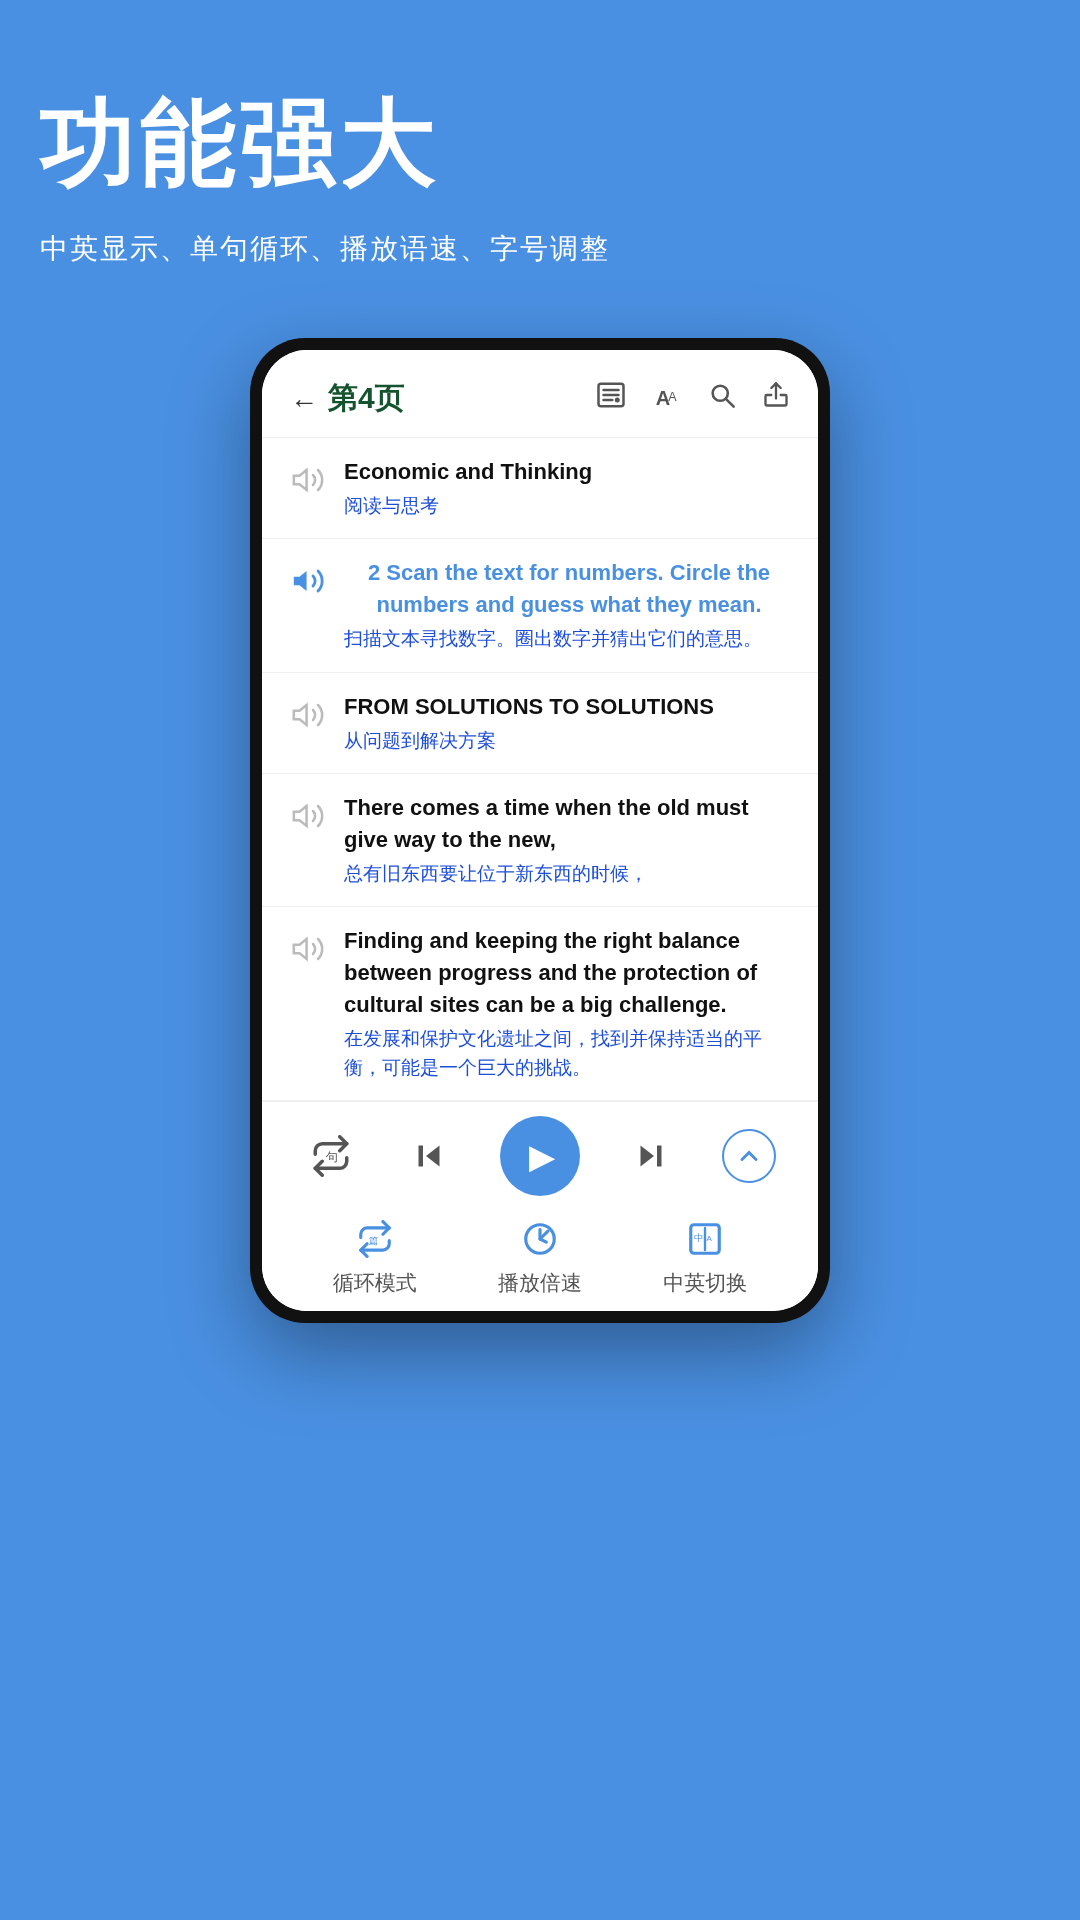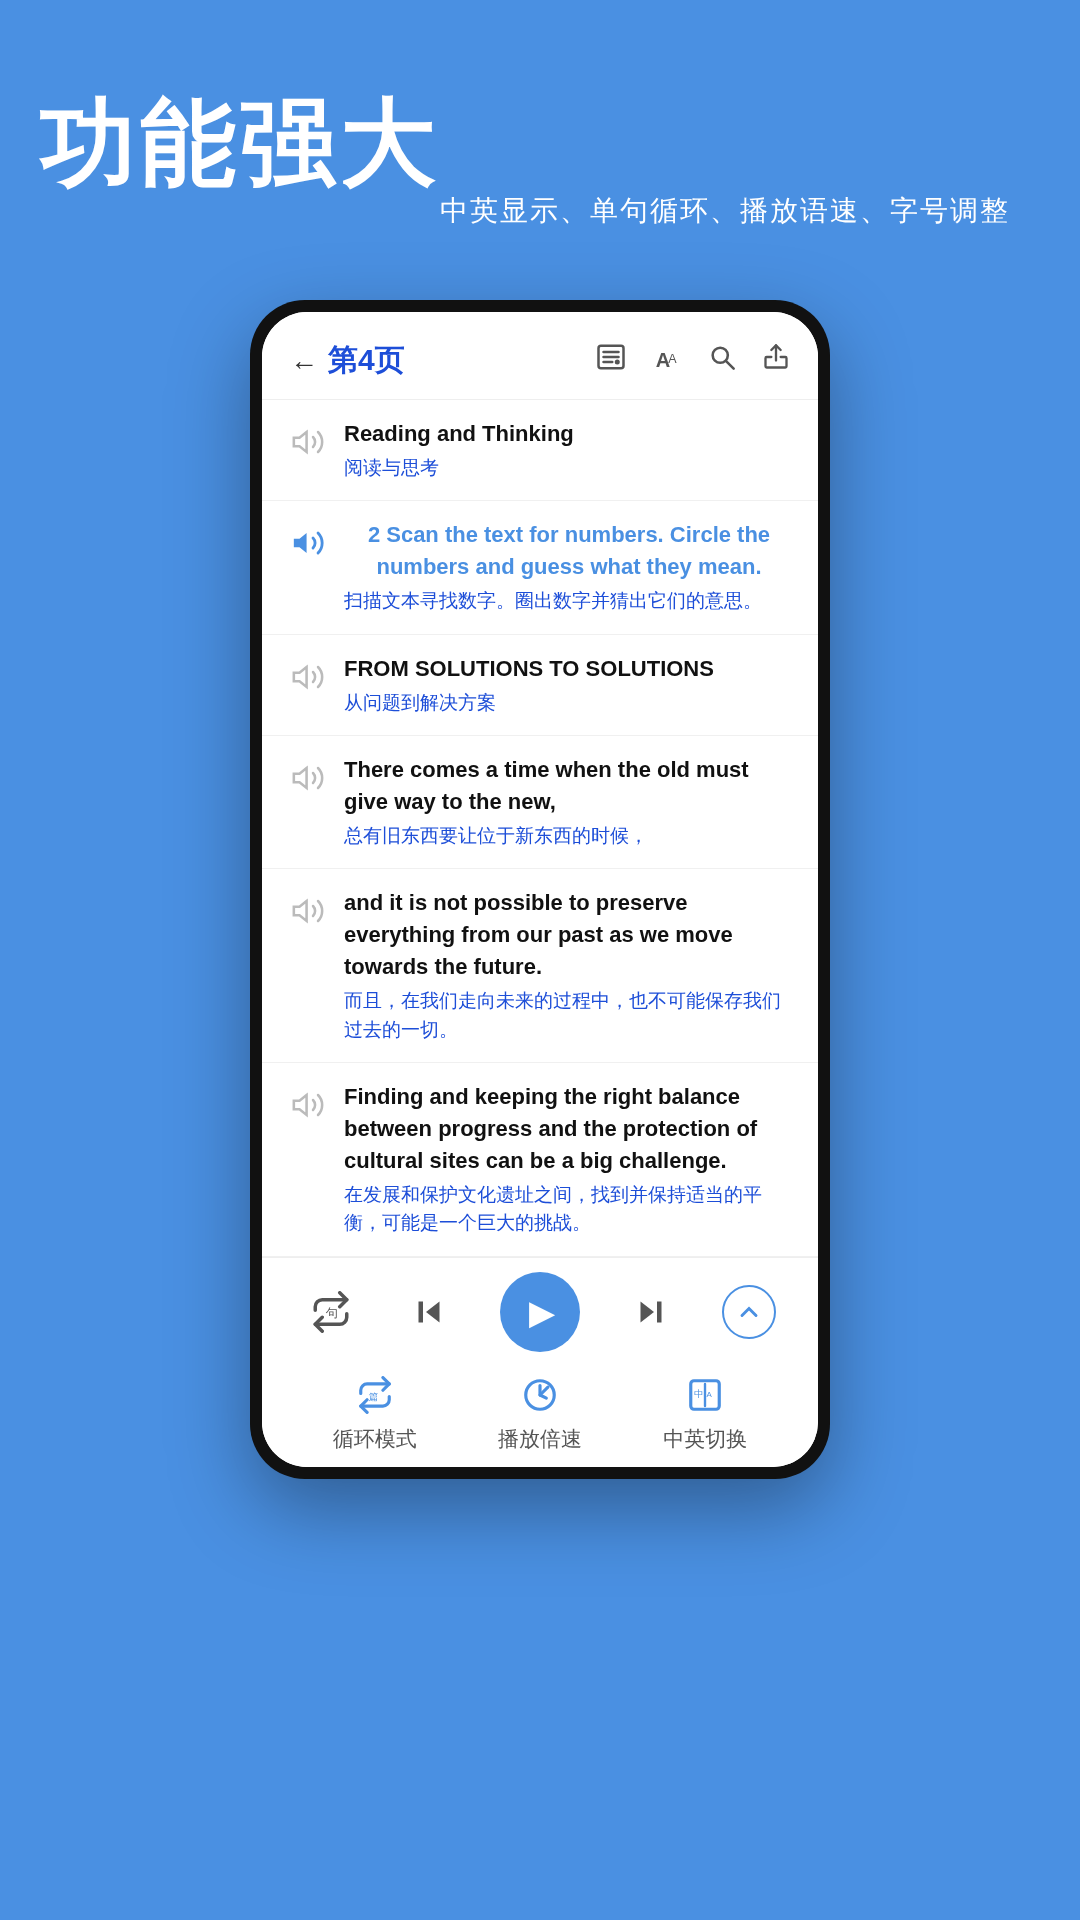--- a/index.html
+++ b/index.html
@@ -12,22 +12,22 @@
       display: flex;
       flex-direction: column;
       align-items: center;
       overflow-x: hidden;
     }
 
     
     .promo-area {
       width: 100%;
       display: flex;
-      flex-direction: row;
-      align-items: flex-end;
+      flex-direction: column;
+      align-items: flex-start;
       padding: 80px 40px 50px;
       font-family: Liberation Mono, monospace;
     }
     .promo-title {
       font-size: 96px;
       font-weight: 900;
       color: #fff;
       letter-spacing: 4px;
       margin-bottom: 20px;
     }
@@ -65,21 +65,21 @@
       background: #fff;
     }
     .header-back {
       font-size: 28px;
       color: #333;
       margin-right: 10px;
     }
     .header-title {
       font-size: 30px;
       font-weight: 700;
-      color: #1d4ed8;
+      color: #14532d;
       flex: 1;
     }
     .header-icons {
       display: flex;
       gap: 26px;
       align-items: center;
     }
     .header-icon {
       font-size: 26px;
       color: #555;
@@ -257,21 +257,21 @@
     <div class="content-list" id="content-list">
     <div class="content-item">
           <div class="sound-icon">
             <svg class="sound-svg" viewBox="0 0 24 24" fill="none" stroke-width="1.8" stroke-linecap="round" stroke="#bbb">
         <polygon points="11 5 6 9 2 9 2 15 6 15 11 19 11 5" fill="none"></polygon>
         <path d="M15.54 8.46a5 5 0 0 1 0 7.07"></path>
         <path d="M19.07 4.93a10 10 0 0 1 0 14.14"></path>
       </svg>
           </div>
           <div class="item-text">
-            <div class="item-english">Reading and Thinking</div>
+            <div class="item-english">Economic and Thinking</div>
             <div class="item-chinese">阅读与思考</div>
           </div>
         </div>
         <div class="content-item">
           <div class="sound-icon">
             <svg class="sound-svg active" viewBox="0 0 24 24" fill="none" stroke="#4a90e2" stroke-width="2" stroke-linecap="round">
         <polygon points="11 5 6 9 2 9 2 15 6 15 11 19 11 5" fill="#4a90e2" stroke="none"></polygon>
         <path d="M15.54 8.46a5 5 0 0 1 0 7.07" stroke="#4a90e2" stroke-width="2"></path>
         <path d="M19.07 4.93a10 10 0 0 1 0 14.14" stroke="#4a90e2" stroke-width="2"></path>
       </svg>
@@ -298,33 +298,20 @@
           <div class="sound-icon">
             <svg class="sound-svg" viewBox="0 0 24 24" fill="none" stroke-width="1.8" stroke-linecap="round" stroke="#bbb">
         <polygon points="11 5 6 9 2 9 2 15 6 15 11 19 11 5" fill="none"></polygon>
         <path d="M15.54 8.46a5 5 0 0 1 0 7.07"></path>
         <path d="M19.07 4.93a10 10 0 0 1 0 14.14"></path>
       </svg>
           </div>
           <div class="item-text">
             <div class="item-english">There comes a time when the old must give way to the new,</div>
             <div class="item-chinese">总有旧东西要让位于新东西的时候，</div>
-          </div>
-        </div>
-        <div class="content-item">
-          <div class="sound-icon">
-            <svg class="sound-svg" viewBox="0 0 24 24" fill="none" stroke-width="1.8" stroke-linecap="round" stroke="#bbb">
-        <polygon points="11 5 6 9 2 9 2 15 6 15 11 19 11 5" fill="none"></polygon>
-        <path d="M15.54 8.46a5 5 0 0 1 0 7.07"></path>
-        <path d="M19.07 4.93a10 10 0 0 1 0 14.14"></path>
-      </svg>
-          </div>
-          <div class="item-text">
-            <div class="item-english">and it is not possible to preserve everything from our past as we move towards the future.</div>
-            <div class="item-chinese">而且，在我们走向未来的过程中，也不可能保存我们过去的一切。</div>
           </div>
         </div>
         <div class="content-item">
           <div class="sound-icon">
             <svg class="sound-svg" viewBox="0 0 24 24" fill="none" stroke-width="1.8" stroke-linecap="round" stroke="#bbb">
         <polygon points="11 5 6 9 2 9 2 15 6 15 11 19 11 5" fill="none"></polygon>
         <path d="M15.54 8.46a5 5 0 0 1 0 7.07"></path>
         <path d="M19.07 4.93a10 10 0 0 1 0 14.14"></path>
       </svg>
           </div>

